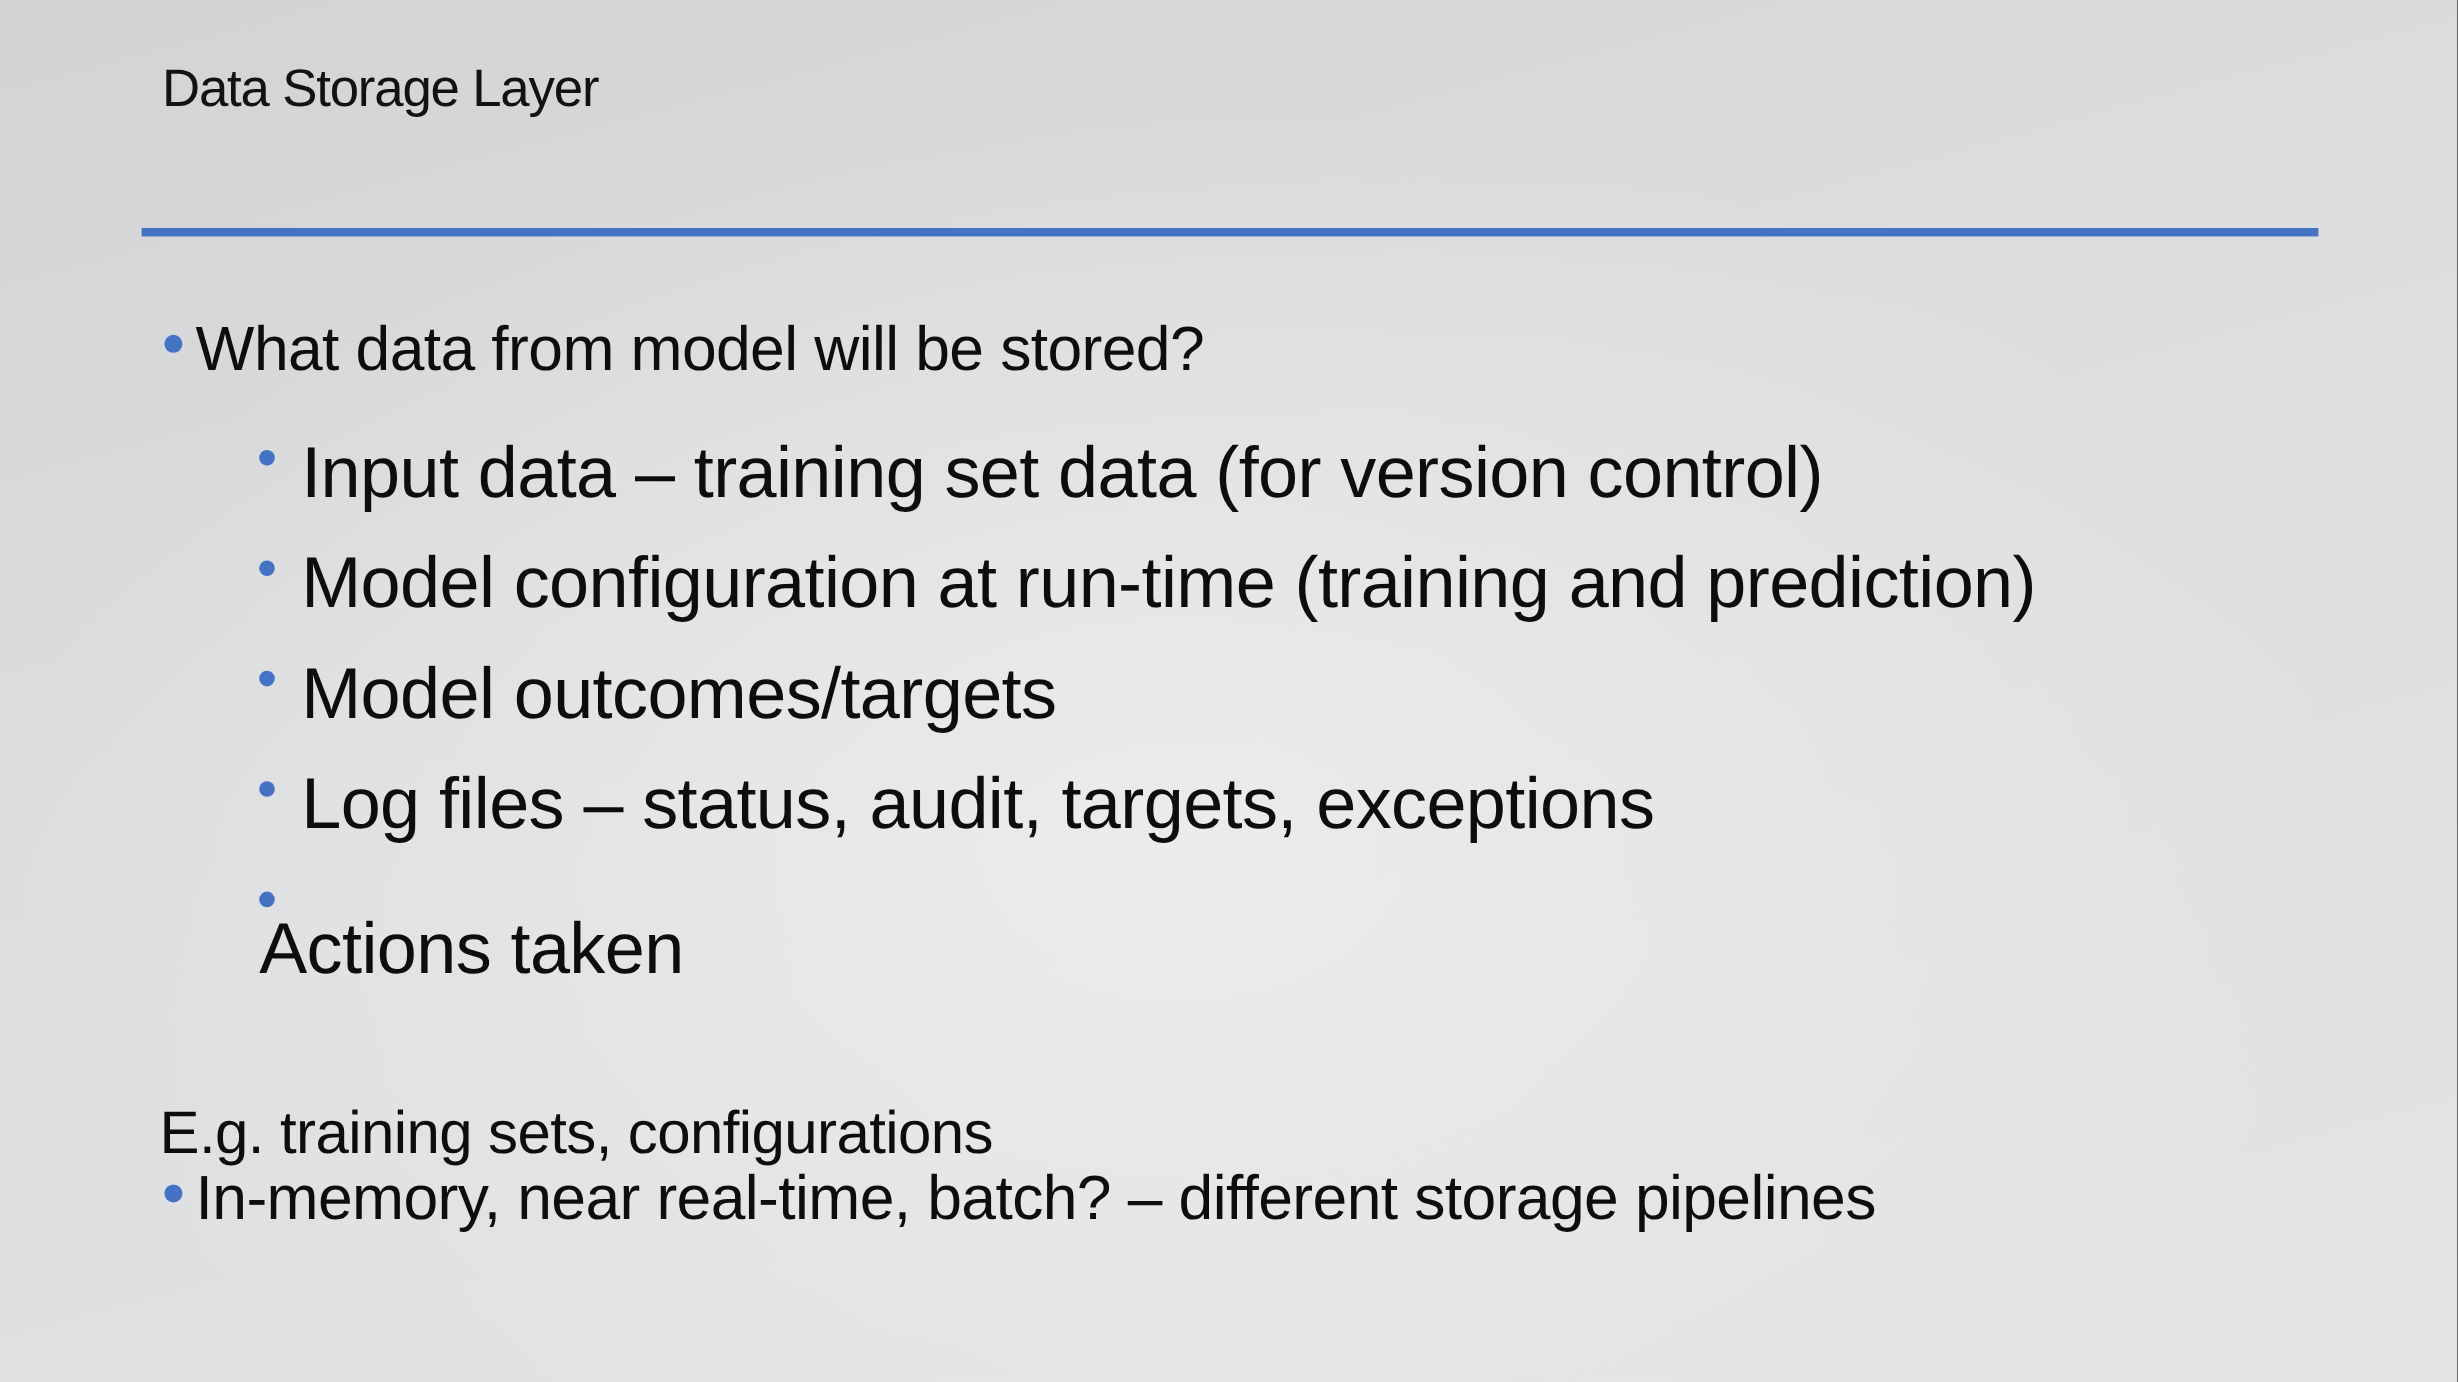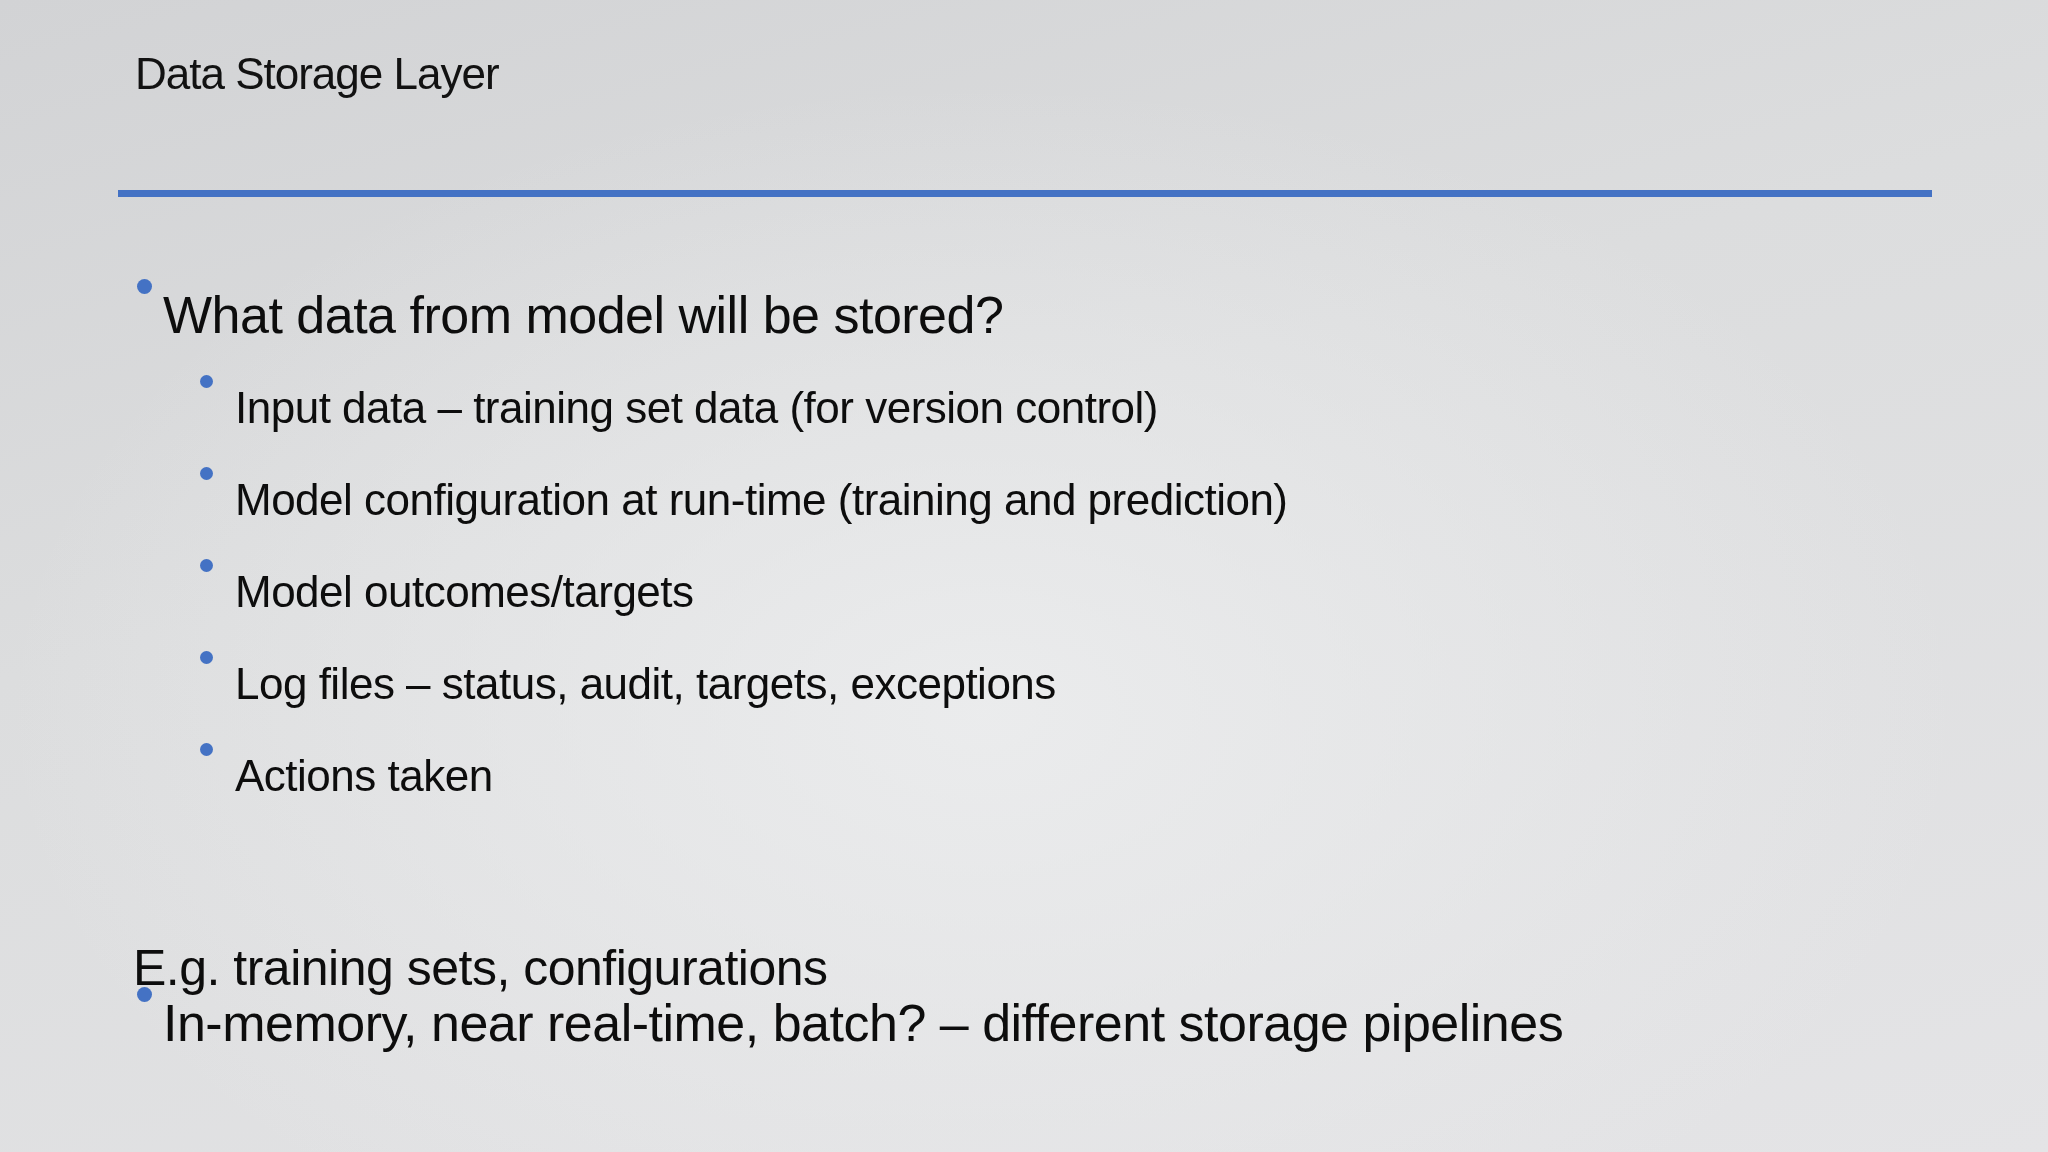--- a/index.html
+++ b/index.html
@@ -39,40 +39,39 @@
   }
   .row {
     position: absolute;
     display: flex;
     align-items: flex-start;
     white-space: nowrap;
   }
   .row .txt {
     line-height: 1.15;
     color: #0d0d0d;
-    margin-top: 24px;
   }
   .l1 { left: 137px; font-size: 52px; letter-spacing: -0.5px; }
-  .l2 { left: 200px; font-size: 44px; letter-spacing: -0.5px; }
+  .l2 { left: 216px; font-size: 60px; letter-spacing: -0.5px; }
   .noBullet { left: 133px; font-size: 50px; letter-spacing: -0.5px; text-align: center; }
   .dot {
     flex: 0 0 auto;
     border-radius: 50%;
     background: #4472C4;
   }
   .l1 .dot { width: 15px; height: 15px; margin-top: 17px; margin-right: 11px; }
   .l2 .dot { width: 13px; height: 13px; margin-top: 16px; margin-right: 22px; }
 
   
   .r1 { top: 262px; }
   .r2 { top: 359px; }
   .r3 { top: 451px; }
   .r4 { top: 543px; }
   .r5 { top: 635px; }
-  .r6 { top: 727px; }
+  .r6 { top: 727px; flex-direction: column; }
   .r7 { top: 829px; }
   .r8 { top: 916px; }
   .r9 { top: 970px; }
 </style>
 </head>
 <body>
 
 <div class="slide">
 
   <div class="slide-title">Data Storage Layer</div>

